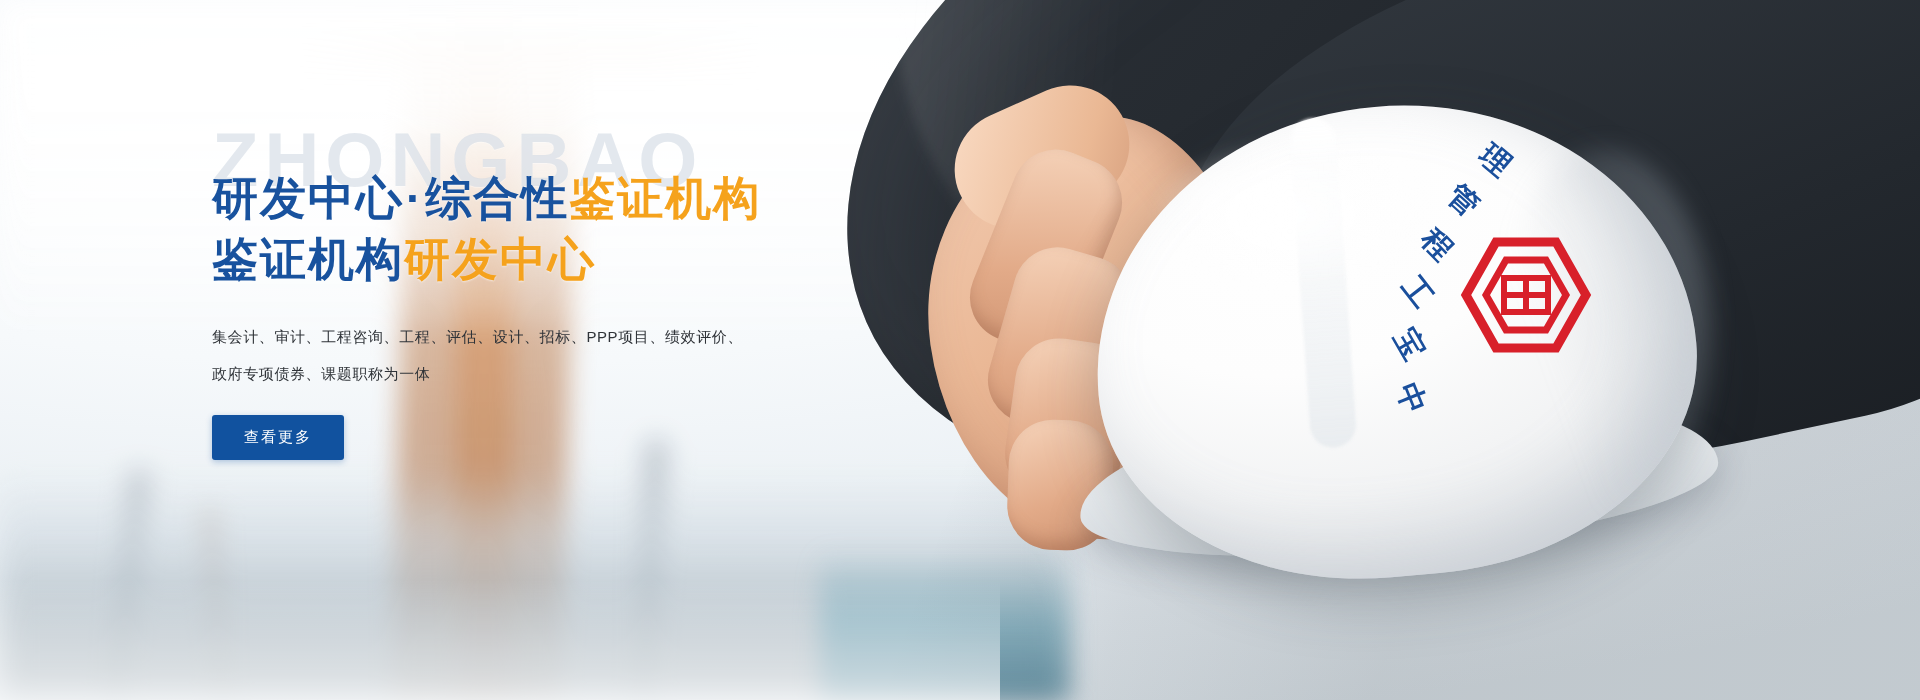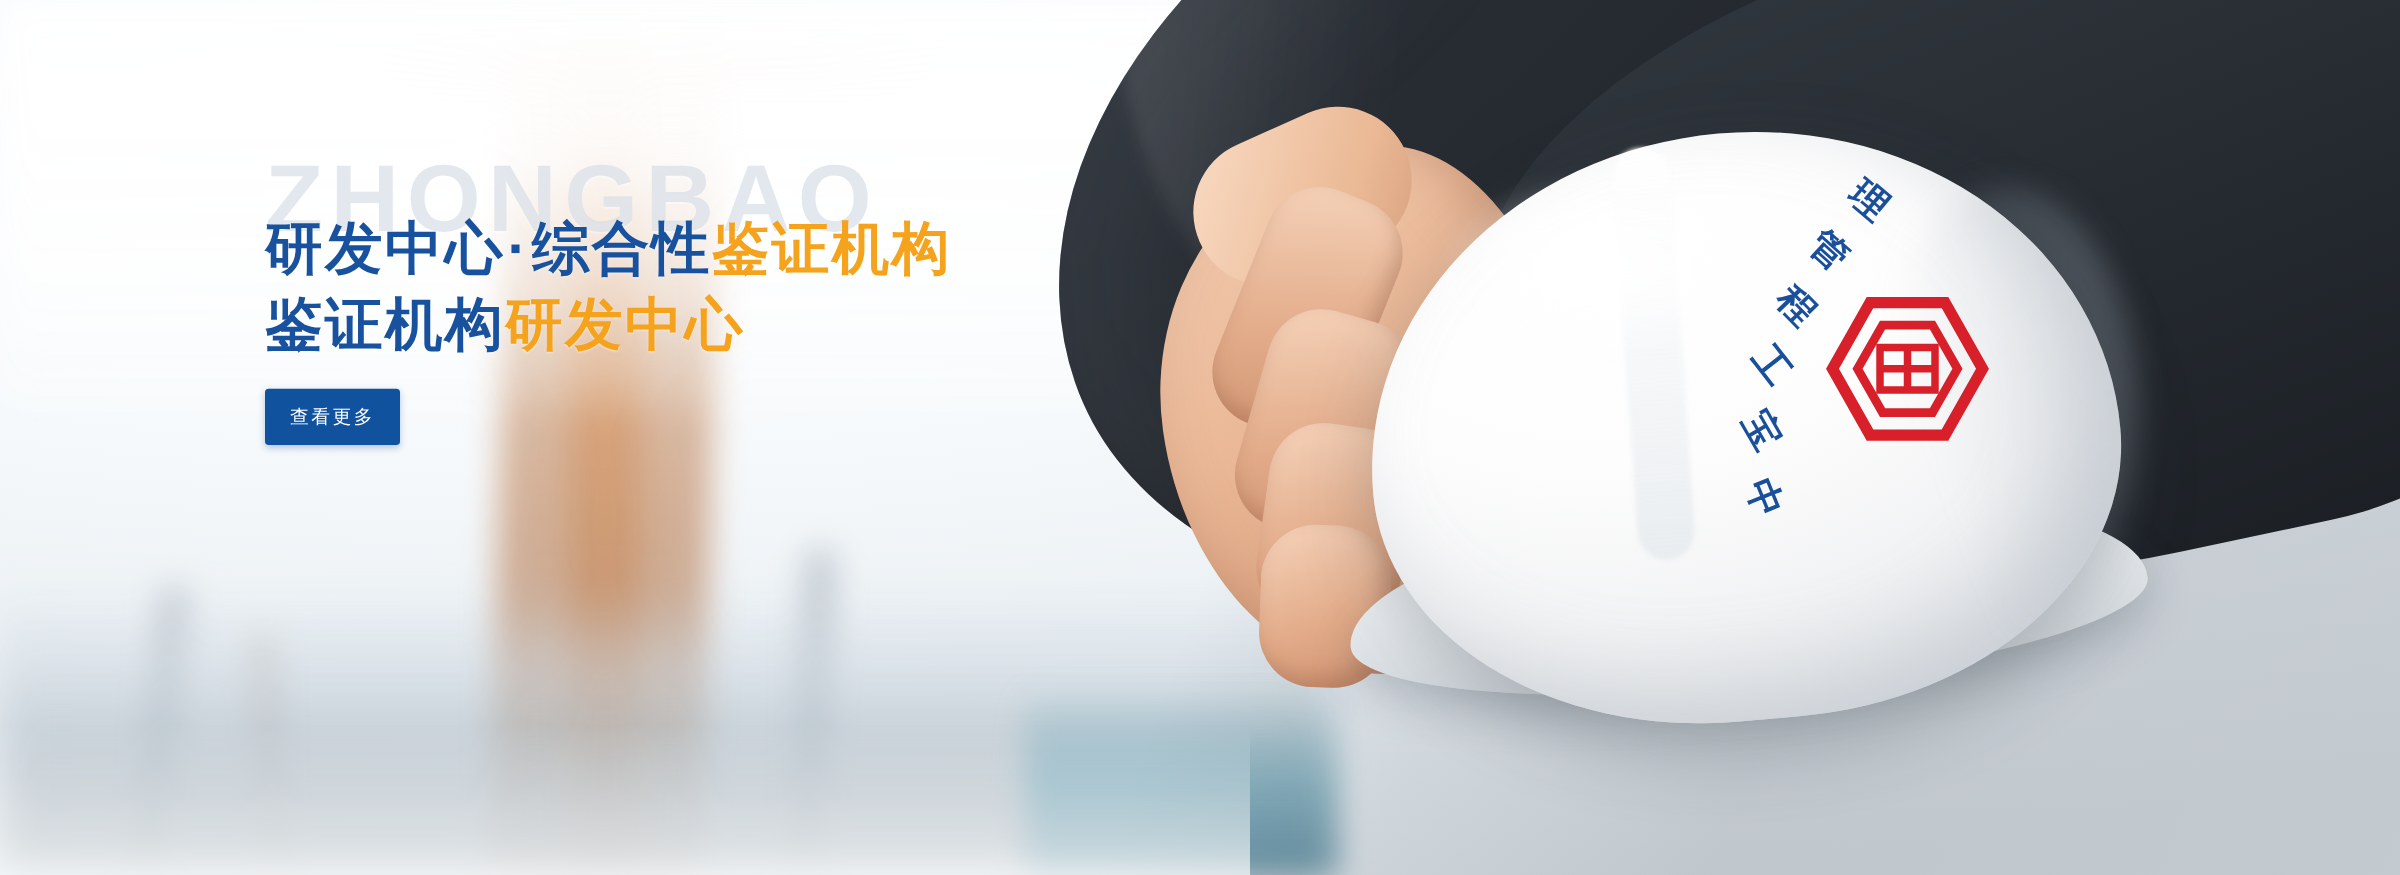--- a/index.html
+++ b/index.html
@@ -213,21 +213,21 @@
     white-space:nowrap;
   }
 
   .cta {
     display:inline-block;
     margin-top:22px;
     background:#11529f;
     color:#ffffff;
     font-size:15px;
     letter-spacing:2px;
-    padding:13px 20px;
+    padding:13px 32px;
     border:none;
     border-radius:3px;
     cursor:pointer;
     font-family:"Liberation Sans","DejaVu Sans",sans-serif;
     box-shadow:0 2px 6px rgba(17,82,159,.30);
   }
 
   .bottom-fade {
     position:absolute; left:0; bottom:0; width:1000px; height:120px;
     background:linear-gradient(180deg, rgba(255,255,255,0) 0%, rgba(255,255,255,.45) 60%, rgba(255,255,255,.7) 100%);
@@ -301,18 +301,22 @@
   <div class="copy">
 
     <div class="headline">
       <span>研发中心</span><span class="dot">·</span><span>综合性</span><span class="accent">鉴证机构</span>
     </div>
 
     <div class="headline">
       <span>鉴证机构</span><span class="accent">研发中心</span>
     </div>
 
+    <div class="desc">
+      <div>集会计、审计、工程咨询、工程、评估、设计、招标、PPP项目、绩效评价、</div>
+      <div>政府专项债券、课题职称为一体</div>
+    </div>
 
     <button class="cta">查看更多</button>
   </div>
 
   <div class="bottom-fade"></div>
 </div>
 
 </body></html>

